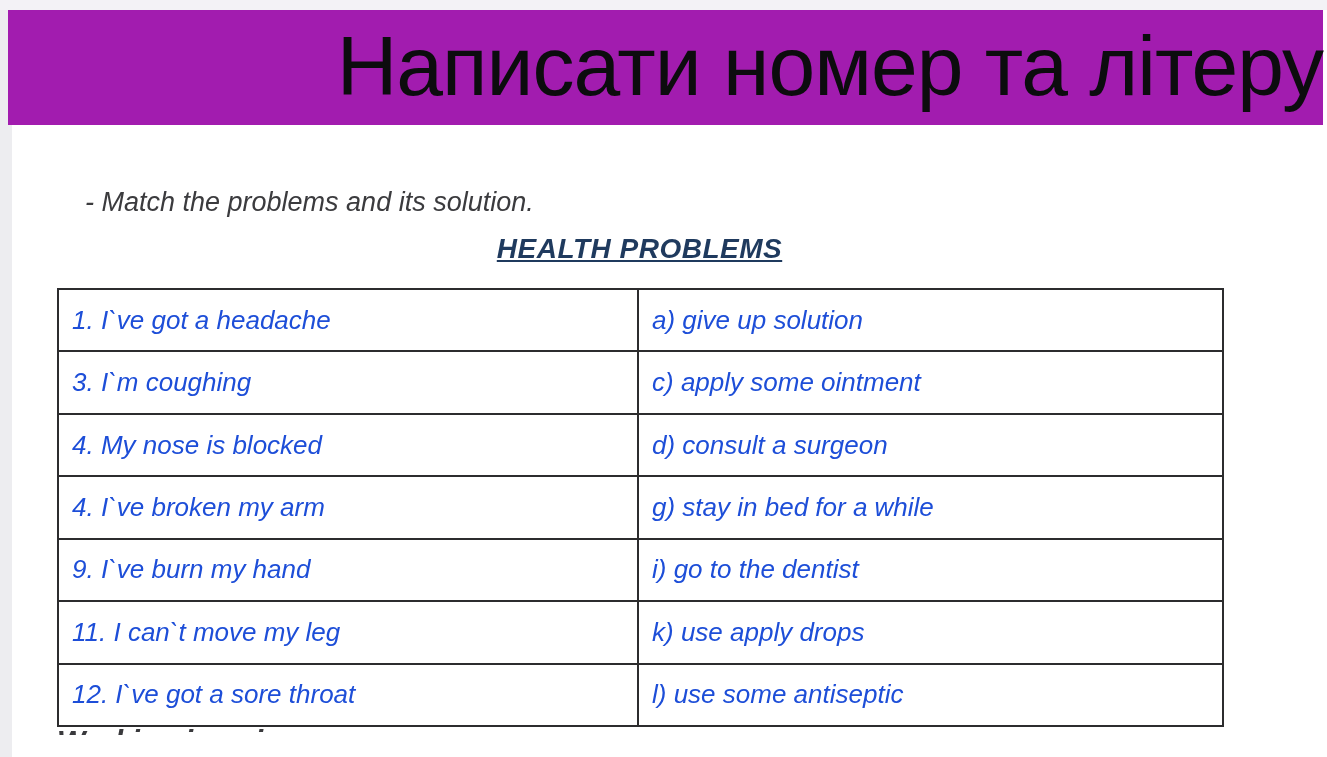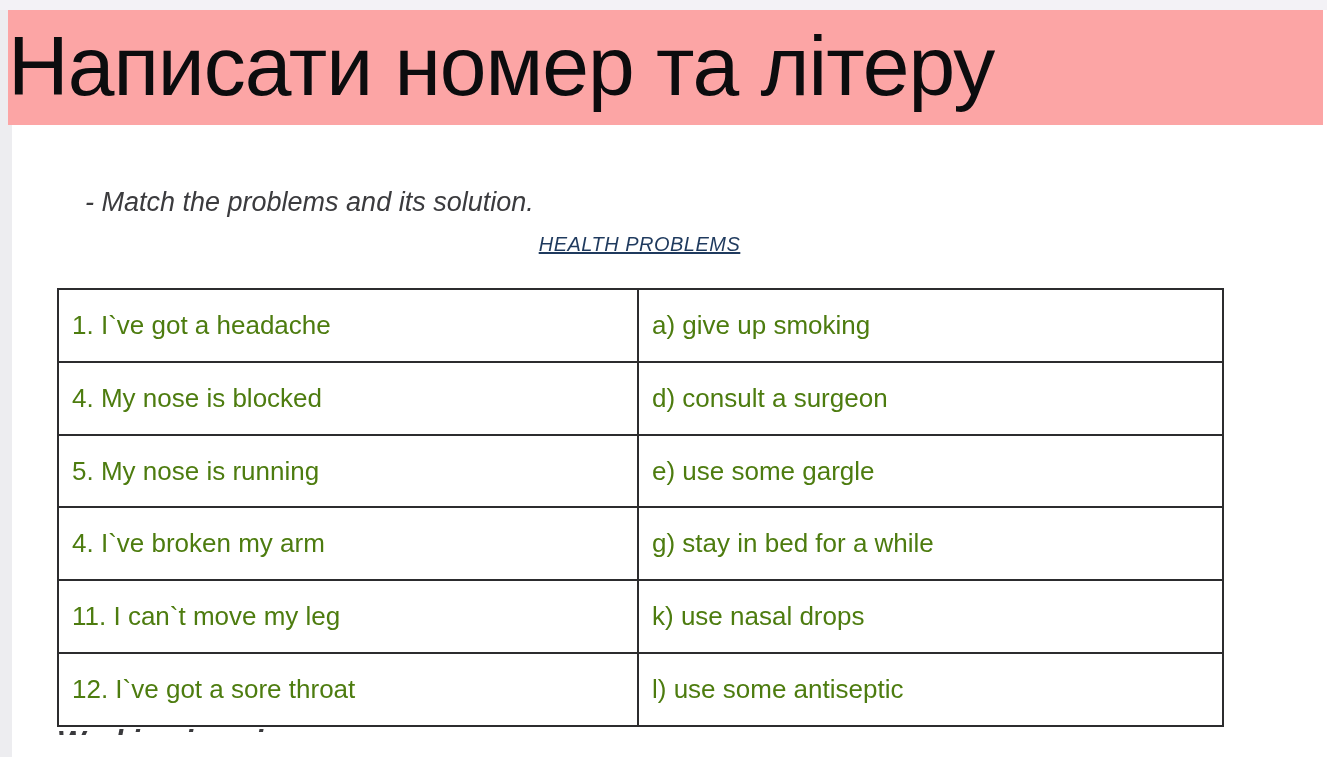--- a/index.html
+++ b/index.html
@@ -21,22 +21,22 @@
     background: #f3f2f6;
   }
   .outer-left-strip {
     position: absolute; left: 0; top: 10px;
     width: 12px; height: 747px;
     background: #ededf0;
   }
   .header-band {
     position: absolute; left: 8px; top: 10px;
     width: 1315px; height: 115px;
-    background: #fca5a5;
-    display: flex; align-items: center; justify-content: flex-start;
+    background: #a21caf;
+    display: flex; align-items: center; justify-content: flex-end;
   }
   .slide-title {
     font-size: 84px;
     line-height: 1;
     letter-spacing: -1px;
     color: #0c0c0e;
     white-space: nowrap;
     transform: translateY(-2px);
   }
   .content {
@@ -50,37 +50,38 @@
     font-style: italic;
     color: #3b3b3e;
     white-space: nowrap;
   }
   .section-title-wrap {
     position: absolute; left: 45px; top: 108px;
     width: 1165px;
     text-align: center;
   }
   .section-title {
-    font-size: 20px;
+    font-size: 28px;
     font-style: italic;
-    font-weight: normal;
+    font-weight: bold;
     color: #1f3a5e;
     text-decoration: underline;
     letter-spacing: 0.5px;
   }
   .matching-table {
     position: absolute; left: 45px; top: 163px;
     width: 1165px; height: 439px;
     border-collapse: collapse;
     table-layout: fixed;
   }
   .matching-table td {
     border: 2px solid #2c2c2e;
     font-size: 26px;
-    color: #4d7c0f;
+    font-style: italic;
+    color: #1d4ed8;
     padding: 0 0 0 13px;
     vertical-align: middle;
     white-space: pre;
     overflow: hidden;
   }
   .matching-table col.left-col { width: 580px; }
   .matching-table col.right-col { width: 585px; }
   .bottom-partial {
     position: absolute; left: 45px; top: 601px;
     width: 480px; height: 9px;
@@ -116,37 +117,41 @@
     </div>
 
     <table class="matching-table">
       <colgroup>
           <col class="left-col">
           <col class="right-col">
         </colgroup>
       <tbody>
         <tr>
           <td>1. I`ve got a headache</td>
-          <td>a) give up smoking</td>
+          <td>a) give up solution</td>
+        </tr>
+        <tr>
+          <td>3. I`m coughing</td>
+          <td>c) apply some ointment</td>
         </tr>
         <tr>
           <td>4. My nose is blocked</td>
           <td>d) consult a surgeon</td>
         </tr>
         <tr>
-          <td>5. My nose is running</td>
-          <td>e) use some gargle</td>
-        </tr>
-        <tr>
           <td>4. I`ve broken my arm</td>
           <td>g) stay in bed for a while</td>
         </tr>
         <tr>
+          <td>9. I`ve burn my hand</td>
+          <td>i) go to the dentist</td>
+        </tr>
+        <tr>
           <td>11. I can`t move my leg</td>
-          <td>k) use nasal drops</td>
+          <td>k) use apply drops</td>
         </tr>
         <tr>
           <td>12. I`ve got a sore throat</td>
           <td>l) use some antiseptic</td>
         </tr>
       </tbody>
     </table>
 
     <div class="bottom-partial">
       <span>Working in pairs</span>

